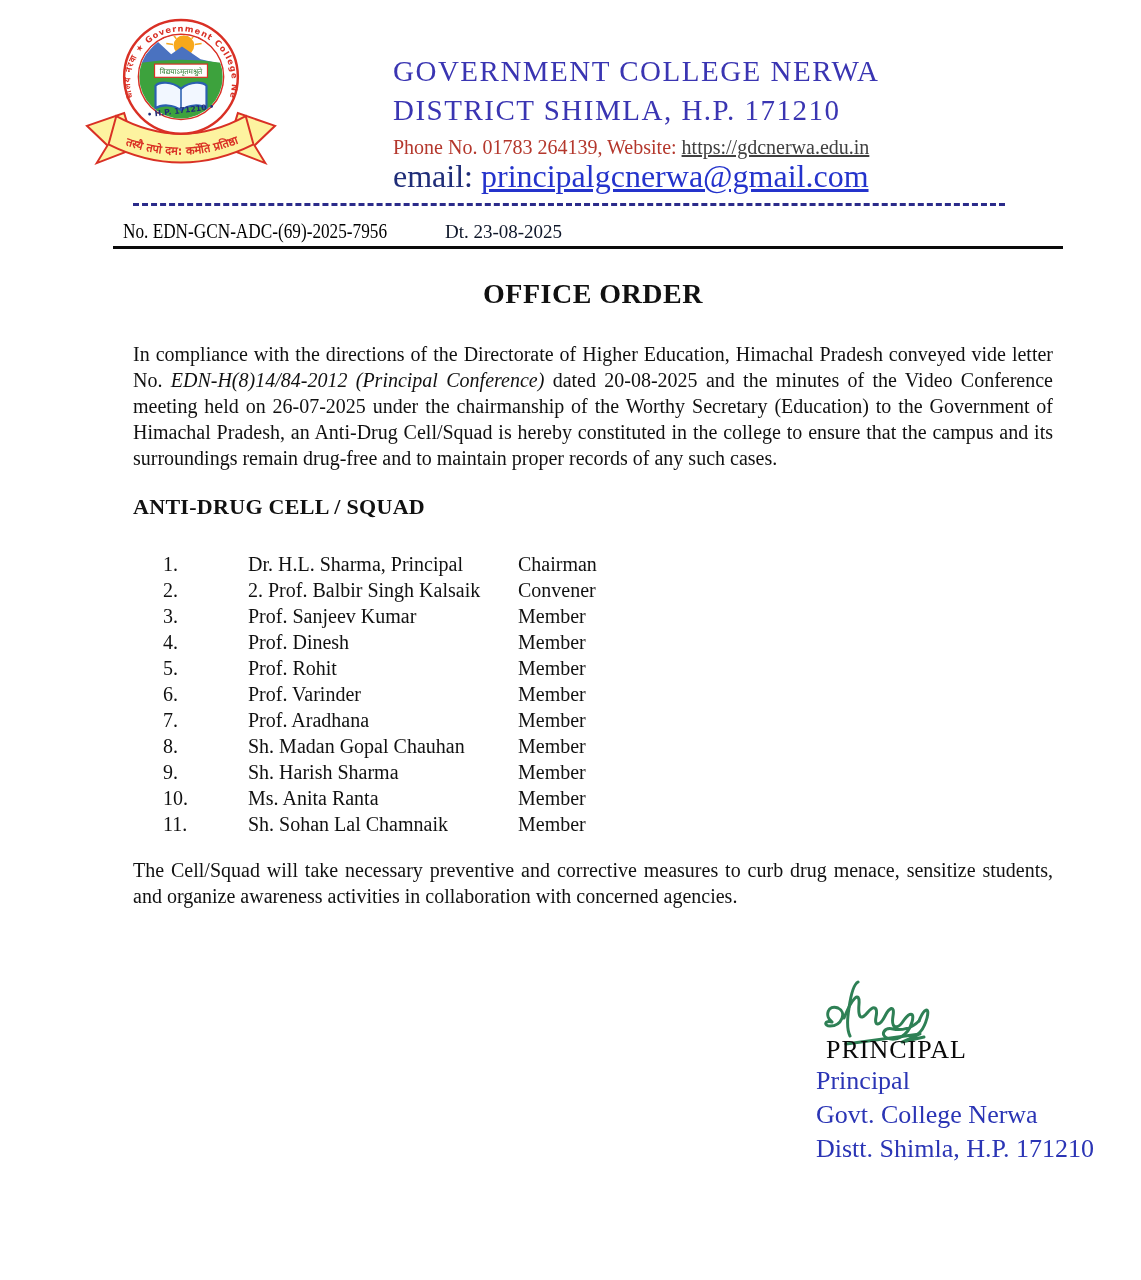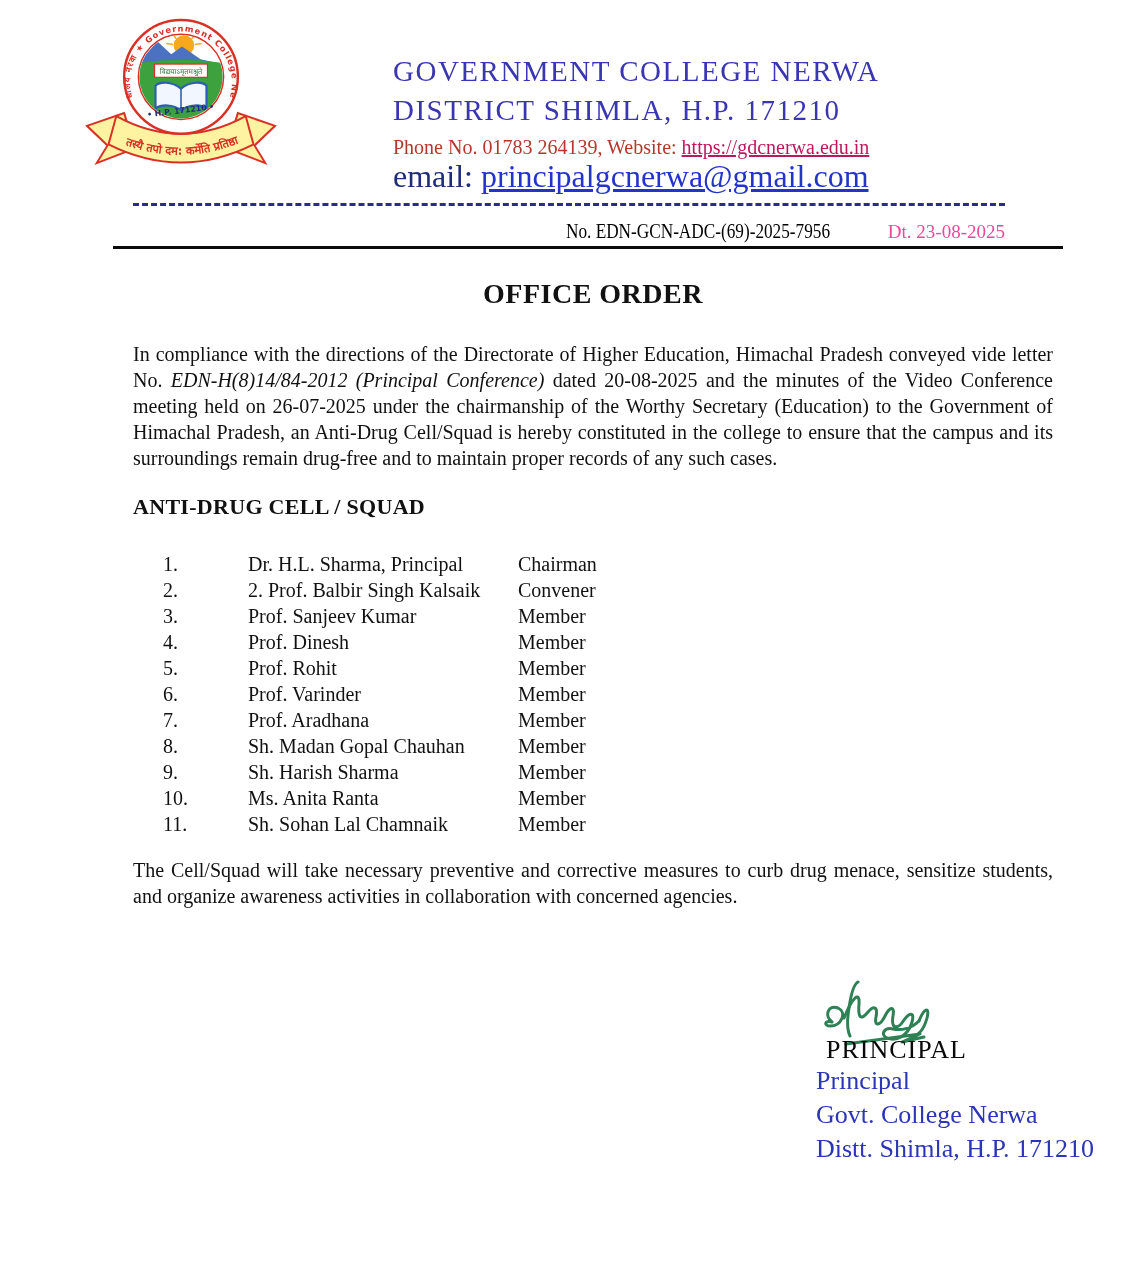--- a/index.html
+++ b/index.html
@@ -18,38 +18,38 @@
   .header-text { position: absolute; left: 393px; top: 52px; }
   .college-name, .district-line {
     font-size: 29px; line-height: 39px;
     color: #3a35b2; letter-spacing: 1.5px;
     font-family: "Liberation Serif", serif;
   }
   .phone-line {
     margin-top: 5px; font-size: 20px; line-height: 24px;
     color: #b4372c;
   }
-  .phone-line a { color: #be185d; text-decoration: underline; }
+  .phone-line a { color: #404040; text-decoration: underline; }
   .email-line { margin-top: 3px; font-size: 32px; line-height: 28px; color: #1f2d78; }
   .email-line a { color: #2433cc; text-decoration: underline; }
 
   .dashed-rule {
     position: absolute; left: 133px; top: 203px; width: 872px;
     border-top: 3px dashed #2b2b8a;
   }
   .ref-row {
-    position: absolute; left: 133px; top: 219px; width: 872px;
-    display: flex; justify-content: flex-end; align-items: baseline;
+    position: absolute; left: 123px; top: 219px; width: 872px;
+    display: flex; justify-content: flex-start; align-items: baseline;
   }
   .ref-number {
     font-size: 21px; color: #000;
     display: inline-block; transform: scaleX(0.82); transform-origin: left center;
     white-space: nowrap;
   }
-  .ref-date { font-size: 19px; color: #ec4899; white-space: nowrap; }
+  .ref-date { font-size: 19px; color: #0f172a; white-space: nowrap; }
   .thick-rule {
     position: absolute; left: 113px; top: 246px; width: 950px; height: 3px;
     background: #0a0a0a;
   }
 
   
   .doc-body { position: absolute; left: 133px; top: 270px; width: 920px; }
   .office-order {
     text-align: center; font-weight: bold; font-size: 28px;
     margin-top: 8px; letter-spacing: 0.5px;

